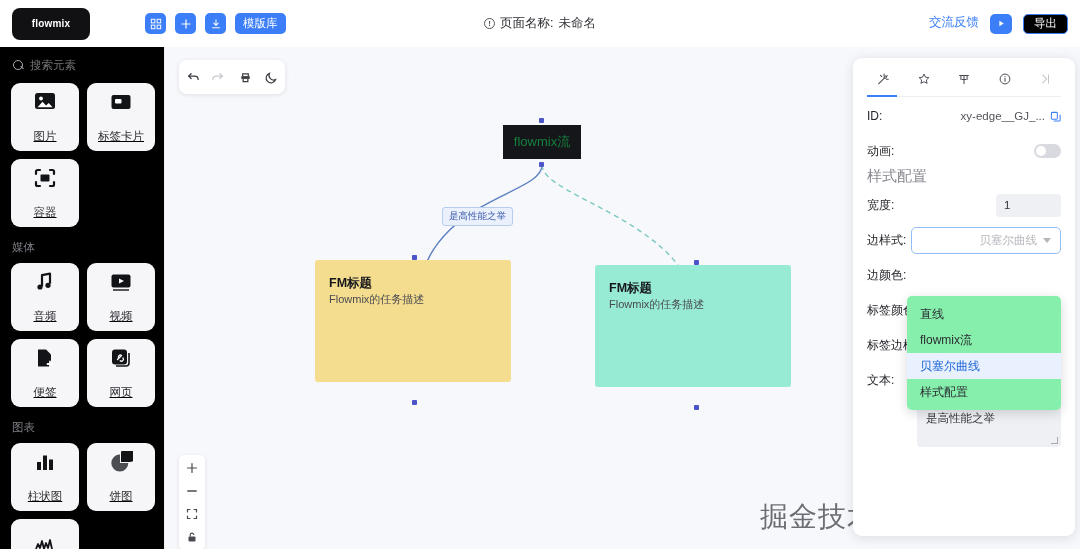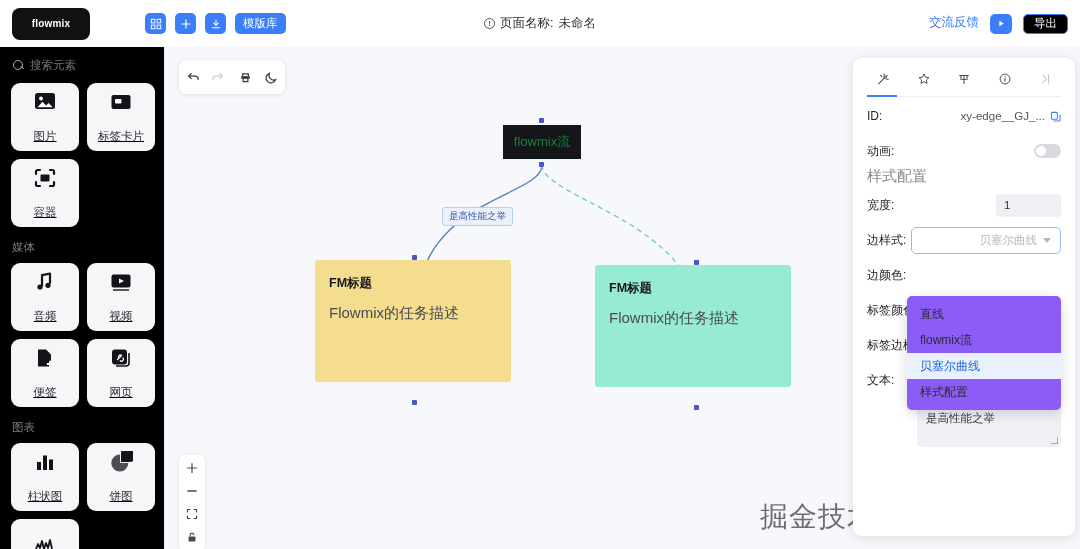--- a/index.html
+++ b/index.html
@@ -105,21 +105,21 @@
     left: 338px; top: 78px; width: 78px; height: 34px; background: #15161a;
     border-radius: 0; color: #15803d; font-size: 13px;
     display: flex; align-items: center; justify-content: center;
   }
   .card-node {
     position: absolute; width: 196px; height: 122px; border-radius: 3px; padding: 15px 14px;
   }
   .card-yellow { left: 150px; top: 213px; background: #f4dd8e; }
   .card-teal { left: 430px; top: 218px; background: #97ead4; }
   .card-title { font-size: 12.5px; font-weight: 700; color: #16171c; }
-  .card-desc { font-size: 15px; color: #4a4b52; margin-top: 12px; }
+  .card-desc { font-size: 11px; color: #4a4b52; margin-top: 0; }
 
   .handle {
     position: absolute; width: 5px; height: 5px; background: #4b55c9; border-radius: 1px;
   }
   .edge-label {
     position: absolute; left: 277px; top: 160px; padding: 2px 6px;
     background: #eaf1fd; border: 1px solid #b9cdf0; border-radius: 3px;
     font-size: 9.5px; color: #3b5aa8; white-space: nowrap;
   }
 
@@ -170,21 +170,21 @@
   .sec-title { font-size: 15px; color: #8a8b92; }
   .select-box {
     width: 150px; height: 27px; border: 1px solid #94bcf5; border-radius: 5px;
     display: flex; align-items: center; justify-content: flex-end; gap: 6px;
     padding-right: 9px; font-size: 11.5px; color: #b6b7bd; background: #fff;
   }
   .chev { width: 0; height: 0; border-left: 4px solid transparent;
           border-right: 4px solid transparent; border-top: 5px solid #b6b7bd; }
   .dropdown {
     position: absolute; right: 14px; top: 238px; width: 154px;
-    background: #8b5cf6; border-radius: 5px; box-shadow: 0 3px 12px rgba(20,25,50,.17);
+    background: #86efac; border-radius: 5px; box-shadow: 0 3px 12px rgba(20,25,50,.17);
     padding: 5px 0; z-index: 30;
   }
   .dd-item {
     height: 26px; display: flex; align-items: center; padding-left: 13px;
     font-size: 12px; color: #2c2d33;
   }
   .dd-item.sel { background: #e8f1fd; color: #1c64d8; }
   .seg-group { display: flex; gap: 0px; }
   .seg {
     height: 22px; padding: 0 8px; font-size: 11.5px; display: flex; align-items: center;

